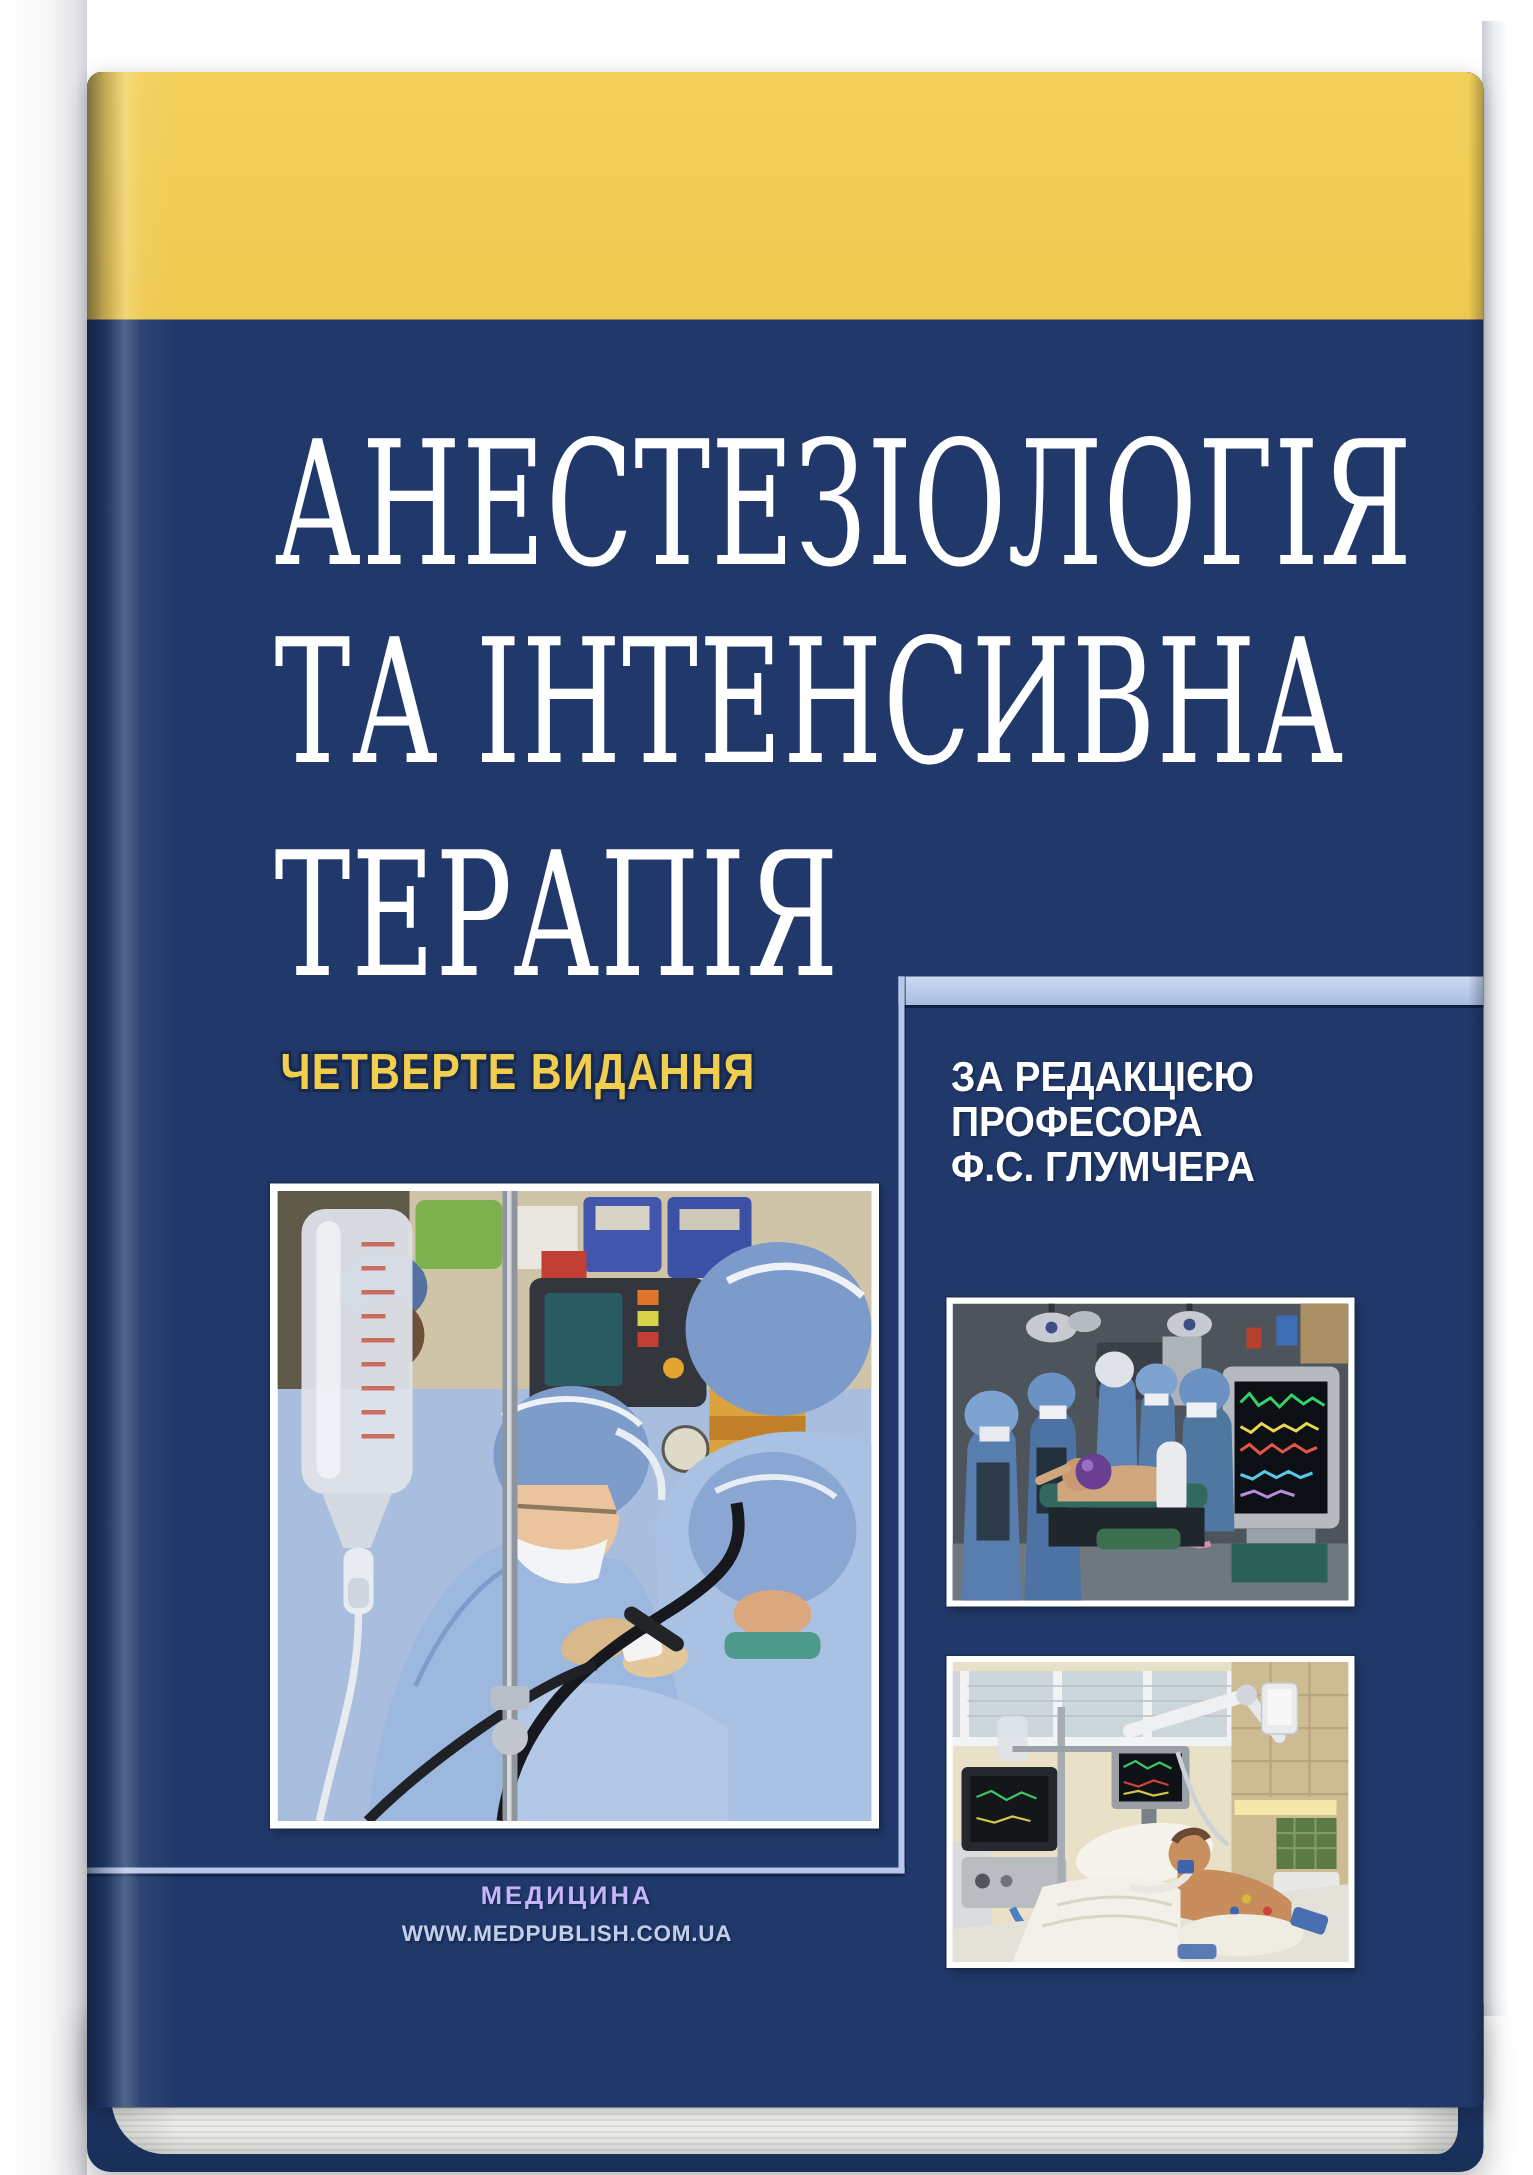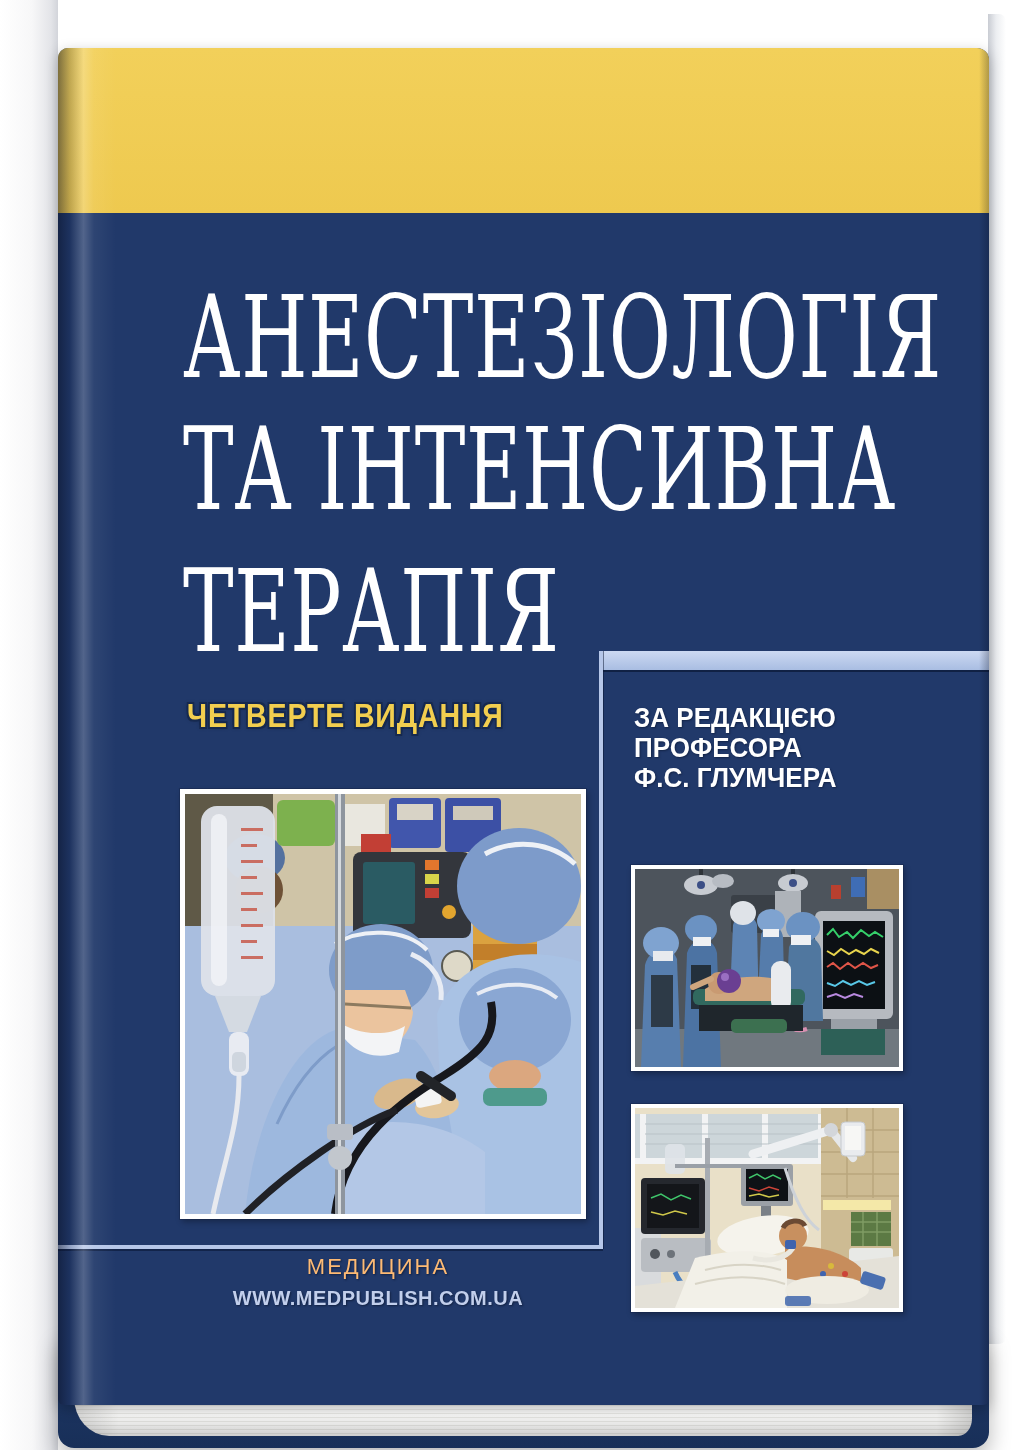--- a/index.html
+++ b/index.html
@@ -58,23 +58,23 @@
   
   .photo{position:absolute;background:#ffffff;box-shadow:0 0 0 1px rgba(20,35,70,.45),2px 3px 6px rgba(0,0,0,.3);}
   .photo svg{display:block;}
   .photo-main{left:122px;top:741px;padding:5px;}
   .photo-or{left:573px;top:817px;padding:4px;}
   .photo-icu{left:573px;top:1056px;padding:4px;}
   
   .divider{position:absolute;left:0;top:1197px;width:545px;height:4px;background:#b6c7e9;
     box-shadow:0 2px 0 rgba(8,20,48,.55);}
   .publisher{position:absolute;left:60px;top:1206px;width:520px;text-align:center;}
-  .pub-name{color:#fdba74;font-weight:400;font-size:22px;letter-spacing:2px;
+  .pub-name{color:#c4b5fd;font-weight:700;font-size:17px;letter-spacing:2px;
     text-shadow:1px 1px 2px rgba(8,18,40,.6);}
-  .pub-site{margin-top:7px;color:#c2cfec;font-weight:700;font-size:20px;letter-spacing:.5px;
+  .pub-site{margin-top:7px;color:#c2cfec;font-weight:700;font-size:15px;letter-spacing:.5px;
     text-shadow:1px 1px 2px rgba(8,18,40,.6);}
 </style>
 </head>
 <body>
 
 <div class="scene">
   <div class="left-shadow"></div>
   <div class="fore-edge"></div>
   <div class="back-board"></div>
   <div class="pages"></div>

